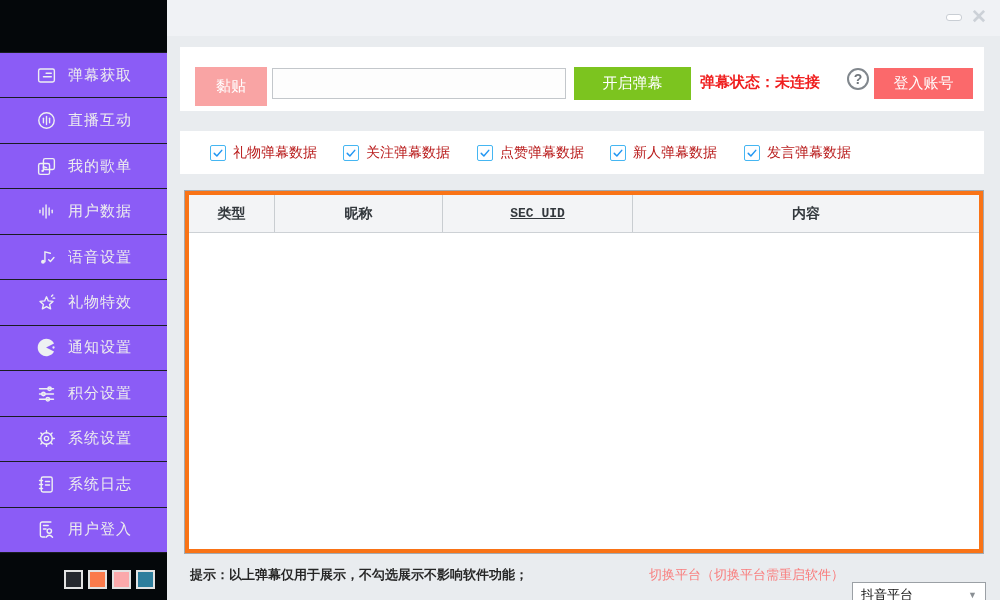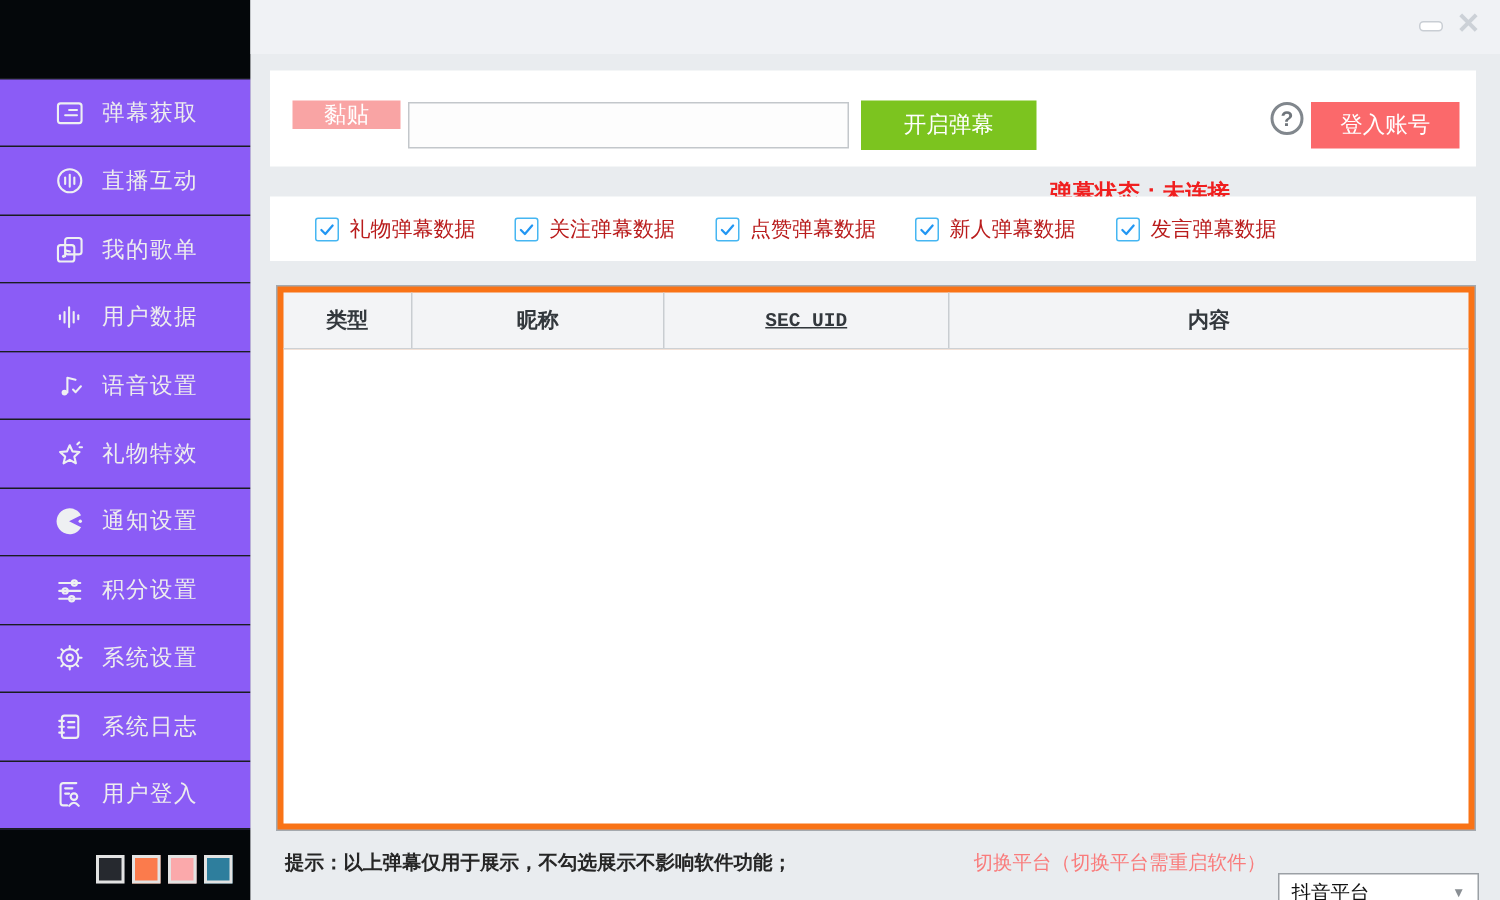--- a/index.html
+++ b/index.html
@@ -24,25 +24,25 @@
   
   .main { position:absolute; left:167px; top:0; width:833px; height:600px; background:#e9ecef; }
   .titlebar { position:absolute; left:0; top:0; width:833px; height:36px; background:#f0f2f5; }
   .min-btn { position:absolute; right:38px; top:14px; width:16px; height:7px; background:#ffffff;
              border:1px solid #c9ced4; border-radius:3px; cursor:pointer; }
   .close-btn { position:absolute; right:10px; top:4px; width:22px; height:26px; color:#ccd1d7;
                font-size:19px; font-weight:bold; text-align:center; line-height:26px; cursor:pointer; }
 
   .panel-top { position:absolute; left:13px; top:47px; width:804px; height:64px; background:#ffffff; }
   .btn { border:none; color:#fff; cursor:pointer; font-family:"Liberation Sans",sans-serif; }
-  .paste-btn  { position:absolute; left:15px;  top:20px; width:72px;  height:19px; background:#f9a4a4; font-size:15px; }
+  .paste-btn  { position:absolute; left:15px;  top:20px; width:72px;  height:39px; background:#f9a4a4; font-size:15px; }
   .room-input { position:absolute; left:92px;  top:21px; width:294px; height:31px; background:#fdfdfd;
                 border:1px solid #c3c7cb; padding:0 8px; font-size:14px; }
   .start-btn  { position:absolute; left:394px; top:20px; width:117px; height:33px; background:#7cc41f; font-size:15px; }
-  .status-txt { position:absolute; left:520px; top:26px; color:#f01f1f; font-size:15px; font-weight:bold;margin-top:46px; }
+  .status-txt { position:absolute; left:520px; top:26px; color:#f01f1f; font-size:15px; font-weight:bold; }
   .help-btn { position:absolute; left:667px; top:21px; width:22px; height:22px; border:2px solid #81878d;
               border-radius:50%; color:#6f757b; font-size:14px; font-weight:bold; text-align:center;
               line-height:18px; cursor:pointer; background:#fff; }
   .login-btn  { position:absolute; left:694px; top:21px; width:99px; height:31px; background:#fb696b; font-size:15px; }
 
   .panel-checks { position:absolute; left:13px; top:131px; width:804px; height:43px; background:#ffffff; }
   .check-group { position:absolute; top:0; height:43px; display:flex; align-items:center; gap:7px; cursor:pointer; }
   .checkbox { width:16px; height:16px; border:1px solid #45b6f2; border-radius:2px; background:#fdfeff;
               display:flex; align-items:center; justify-content:center; }
   .checkbox svg { width:12px; height:12px; }

